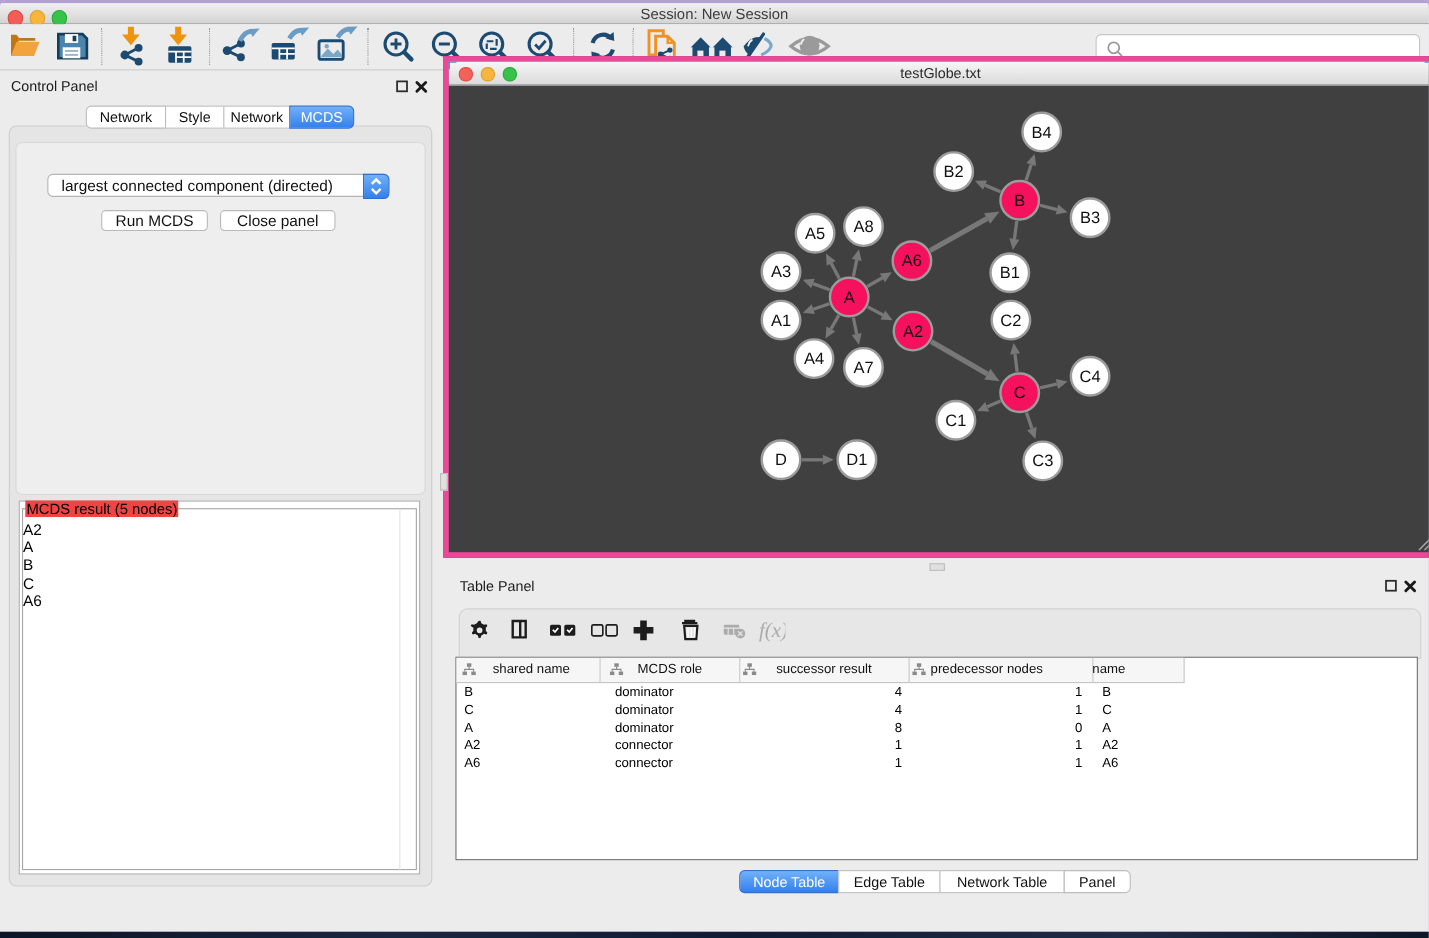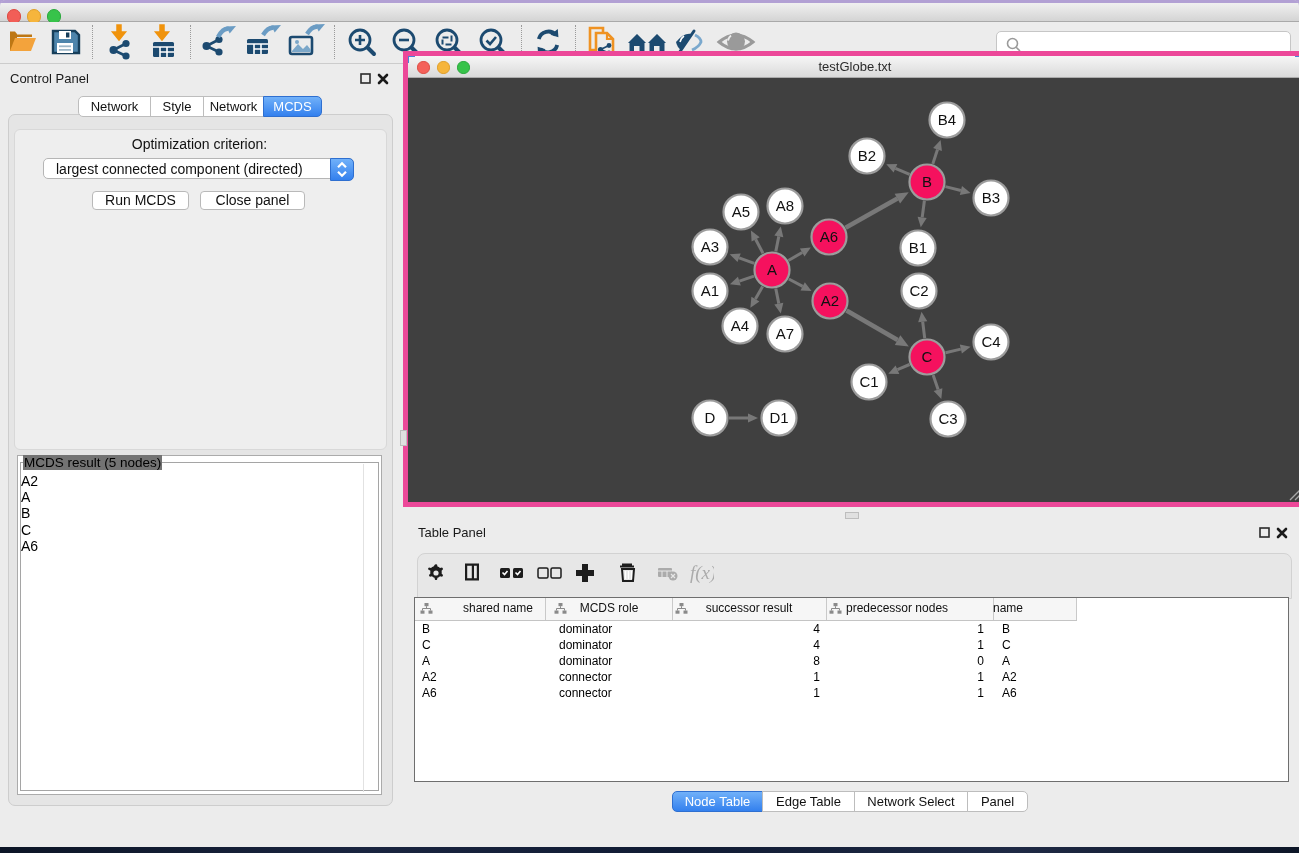--- a/index.html
+++ b/index.html
@@ -51,20 +51,21 @@
 <body>
 <div class="win">
 
 <div class="purple"></div>
 <div class="pcorner" style="left:0;background:radial-gradient(circle 8px at 8px 8px,transparent 7.5px,#b2a0d4 7.5px)"></div>
 <div class="pcorner" style="right:0;background:radial-gradient(circle 8px at 0px 8px,transparent 7.5px,#b2a0d4 7.5px)"></div>
 <div class="titlebar">
  <div class="tl" style="left:6.8px;top:6.3px;width:12.4px;height:12.4px;background:#f25e57;border:1px solid #dc4a41"></div>
  <div class="tl" style="left:26.8px;top:6.3px;width:12.4px;height:12.4px;background:#f6b53c;border:1px solid #e09f2a"></div>
  <div class="tl" style="left:46.8px;top:6.3px;width:12.4px;height:12.4px;background:#37c34a;border:1px solid #2aa83c"></div>
+ <div class="apptitle">Session: New Session</div>
 </div>
 
 <div class="toolbar">
  <svg class="icon" style="left:2px" viewBox="0 0 44 40">
    <path d="M8 12 L8 29 L15 29 L15 12 L13 9.5 L8 9.5 Z" fill="#bd7714"></path>
    <path d="M8 29 L13 16 L34 16 L29 29 Z" fill="#f3a33c"></path>
    <path d="M15 12.5 L30 12.5 L30 15 L15 15 Z" fill="#bd7714"></path>
  </svg>
  <svg class="icon" style="left:44px" viewBox="0 0 44 40">
    <path d="M9 9 h22 l4 4 v18 h-26 z" fill="#4d84ab" stroke="#163e5a" stroke-width="2.4"></path>
@@ -179,35 +180,34 @@
     </svg>
 <svg class="abs" style="left:376px;top:72px" width="14" height="14" viewBox="0 0 14 14">
   <path d="M3 3 L11 11 M11 3 L3 11" stroke="#1a1a1a" stroke-width="2.6" stroke-linecap="round"></path>
     </svg>
 <div class="panelouter"></div>
 <div class="tabbtn" style="left:78px;width:71px;border-radius:5px 0 0 5px">Network</div>
 <div class="tabbtn" style="left:150px;width:52px">Style</div>
 <div class="tabbtn" style="left:203px;width:59px">Network</div>
 <div class="tabbtn" style="left:263px;width:57px;background:linear-gradient(#71b1f9,#3380ee);border-color:#2e6fd0;color:#fff;border-radius:0 5px 5px 0">MCDS</div>
 <div class="panelinner"></div>
-<div class="abs" style="left:14px;top:136px;width:371px;text-align:center;font-size:14px;color:#111">Optimization criterion:</div>
 <div class="abs" style="left:43px;top:158px;width:309px;height:19px;background:#fff;border:1px solid #b5b5b5;border-radius:5px">
   <div class="abs" style="left:12px;top:1.5px;font-size:14px;color:#111">largest connected component (directed)</div>
   <div class="abs" style="right:-1px;top:-1px;width:22px;height:21px;background:linear-gradient(#71b1f9,#3380ee);border:1px solid #2e6fd0;border-radius:0 5px 5px 0">
     <svg width="22" height="21" viewBox="0 0 22 21">
           <path d="M7 8.2 L11 4.2 L15 8.2 M7 12.8 L11 16.8 L15 12.8" fill="none" stroke="#fff" stroke-width="2.2"></path>
         </svg>
   </div>
 </div>
 <div class="btn" style="left:92px;top:191px;width:95px;height:17px;line-height:17px">Run MCDS</div>
 <div class="btn" style="left:200px;top:191px;width:103px;height:17px;line-height:17px">Close panel</div>
 
 <div class="abs" style="left:17px;top:455px;width:363px;height:338px;background:#fff;border:1px solid #ababab"></div>
 <div class="abs" style="left:20px;top:462px;width:357px;height:327px;border:1px solid #a5a5a5"></div>
-<div class="abs" style="left:23px;top:455px;font-size:13.5px;color:#000;background:#737373;padding:0 1px">MCDS result (5 nodes)</div>
+<div class="abs" style="left:23px;top:455px;font-size:13.5px;color:#000;background:#ef4444;padding:0 1px">MCDS result (5 nodes)</div>
 <div class="abs" style="left:363px;top:464px;width:1px;height:328px;background:#e2e2e2"></div>
 <div class="abs" style="left:21px;top:473px;font-size:14px;color:#000;line-height:16.2px">A2<br>A<br>B<br>C<br>A6</div>
 
 <div class="netwin">
  <div class="nettitle">
   <div class="tl" style="left:9.4px;top:5.4px;width:10.2px;height:10.2px;background:#f4615a;border:1px solid #dd4d44"></div>
   <div class="tl" style="left:29.4px;top:5.4px;width:10.2px;height:10.2px;background:#f6b53c;border:1px solid #e09f2a"></div>
   <div class="tl" style="left:49.4px;top:5.4px;width:10.2px;height:10.2px;background:#37c34a;border:1px solid #2aa83c"></div>
   <div style="position:absolute;top:3px;width:100%;text-align:center;font-size:13px;color:#2b2b2b">testGlobe.txt</div>
  </div>
@@ -283,21 +283,21 @@
 <path d="M6.5 4.2 v2.3 M2.5 8.5 v-2 h8 v2" fill="none" stroke="#8a8a8a" stroke-width="1"></path>
     </svg>
 <svg class="abs" style="left:829px;top:602px" width="13" height="13" viewBox="0 0 13 13">
 <g fill="#8a8a8a">
         <rect x="4.5" y="1" width="4" height="3.2"></rect>
         <rect x="0.5" y="8.5" width="4" height="3.2"></rect>
         <rect x="8.5" y="8.5" width="4" height="3.2"></rect>
       </g>
 <path d="M6.5 4.2 v2.3 M2.5 8.5 v-2 h8 v2" fill="none" stroke="#8a8a8a" stroke-width="1"></path>
     </svg>
-<div class="abs" style="left:447px;top:601px;width:102px;text-align:center;font-size:12px;color:#111">shared name</div>
+<div class="abs" style="left:432px;top:601px;width:102px;text-align:center;font-size:12px;color:#111">shared name</div>
 <div class="abs" style="left:566px;top:601px;width:86px;text-align:center;font-size:12px;color:#111">MCDS role</div>
 <div class="abs" style="left:688px;top:601px;width:122px;text-align:center;font-size:12px;color:#111">successor result</div>
 <div class="abs" style="left:846px;top:601px;width:126px;text-align:left;font-size:12px;color:#111">predecessor nodes</div>
 <div class="abs" style="left:993px;top:601px;width:70px;text-align:left;font-size:12px;color:#111">name</div>
 <div class="abs" style="left:422px;top:621px;font-size:12px;color:#000;line-height:16px">B</div>
 <div class="abs" style="left:559px;top:621px;font-size:12px;color:#000;line-height:16px">dominator</div>
 <div class="abs" style="left:671px;top:621px;width:149px;text-align:right;font-size:12px;color:#000;line-height:16px">4</div>
 <div class="abs" style="left:826px;top:621px;width:158px;text-align:right;font-size:12px;color:#000;line-height:16px">1</div>
 <div class="abs" style="left:1002px;top:621px;font-size:12px;color:#000;line-height:16px">B</div>
 <div class="abs" style="left:422px;top:637px;font-size:12px;color:#000;line-height:16px">C</div>
@@ -315,21 +315,21 @@
 <div class="abs" style="left:671px;top:669px;width:149px;text-align:right;font-size:12px;color:#000;line-height:16px">1</div>
 <div class="abs" style="left:826px;top:669px;width:158px;text-align:right;font-size:12px;color:#000;line-height:16px">1</div>
 <div class="abs" style="left:1002px;top:669px;font-size:12px;color:#000;line-height:16px">A2</div>
 <div class="abs" style="left:422px;top:685px;font-size:12px;color:#000;line-height:16px">A6</div>
 <div class="abs" style="left:559px;top:685px;font-size:12px;color:#000;line-height:16px">connector</div>
 <div class="abs" style="left:671px;top:685px;width:149px;text-align:right;font-size:12px;color:#000;line-height:16px">1</div>
 <div class="abs" style="left:826px;top:685px;width:158px;text-align:right;font-size:12px;color:#000;line-height:16px">1</div>
 <div class="abs" style="left:1002px;top:685px;font-size:12px;color:#000;line-height:16px">A6</div>
 <div class="tptab" style="left:672px;width:89px;background:linear-gradient(#71b1f9,#3380ee);border-color:#2e6fd0;color:#fff;border-radius:5px 0 0 5px">Node Table</div>
 <div class="tptab" style="left:762px;width:91px">Edge Table</div>
-<div class="tptab" style="left:854px;width:112px">Network Select</div>
+<div class="tptab" style="left:854px;width:112px">Network Table</div>
 <div class="tptab" style="left:967px;width:59px;border-radius:0 5px 5px 0">Panel</div>
 <div class="darkstrip"></div>
 <svg style="position:absolute;left:404px;top:85px" width="893" height="424" viewBox="404 85 893 424" font-family="Liberation Sans, sans-serif">
       <line x1="763.0" y1="253.2" x2="755.6" y2="239.3" stroke="#787878" stroke-width="3.0"></line>
       <polygon points="750.9,230.5 759.7,237.2 751.6,241.5" fill="#787878"></polygon>
       <line x1="775.8" y1="251.4" x2="778.8" y2="236.4" stroke="#787878" stroke-width="3.0"></line>
       <polygon points="780.8,226.6 783.3,237.3 774.3,235.5" fill="#787878"></polygon>
       <line x1="754.2" y1="263.4" x2="739.1" y2="257.8" stroke="#787878" stroke-width="3.0"></line>
       <polygon points="729.7,254.3 740.7,253.5 737.5,262.1" fill="#787878"></polygon>
       <line x1="754.0" y1="276.1" x2="739.4" y2="281.1" stroke="#787878" stroke-width="3.0"></line>

